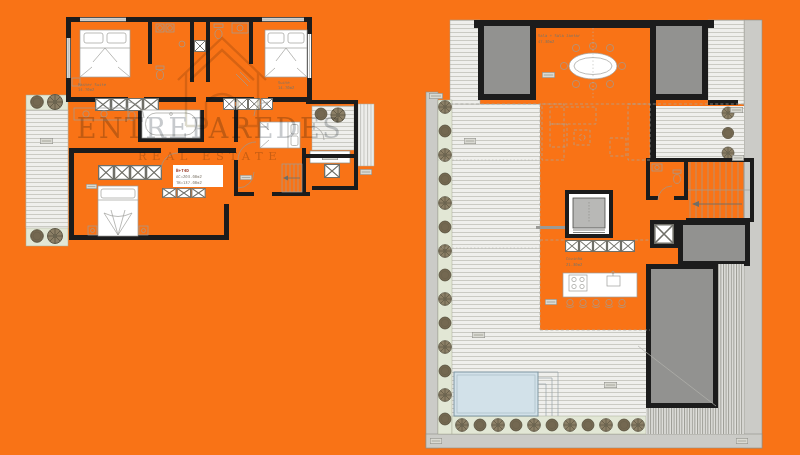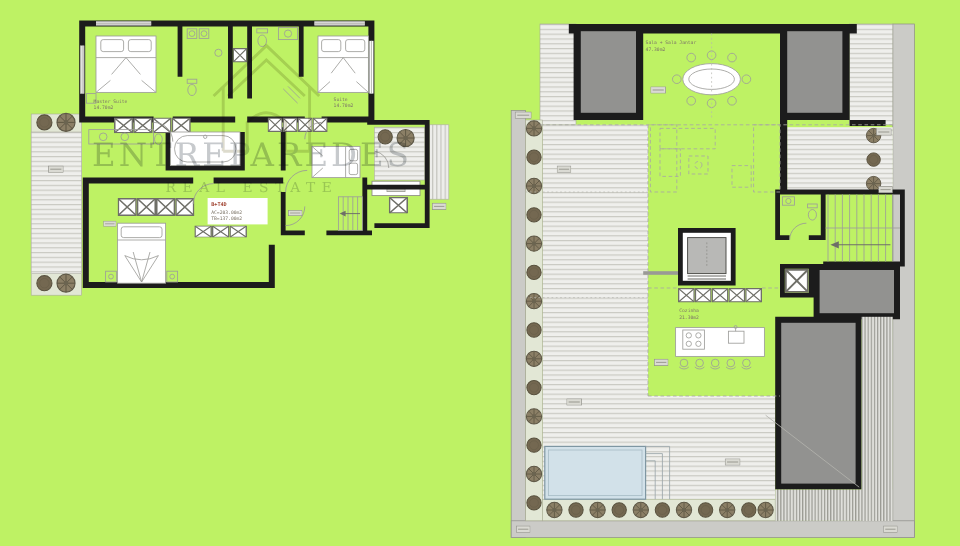--- a/index.html
+++ b/index.html
@@ -1,16 +1,16 @@
 <!DOCTYPE html>
 <html><head>
 <meta charset="utf-8">
 <style>
   html,body{margin:0;padding:0;background:#ffffff;font-family:"Liberation Sans",sans-serif;}
-  #stage{position:relative;width:800px;height:455px;background:#bef264;overflow:hidden;}
+  #stage{position:relative;width:800px;height:455px;background:#f97316;overflow:hidden;}
   .plan{position:absolute;}
   .w{fill:#1c1c1c;}
   .gf{fill:#929290;stroke:none;}
   .fn{fill:#ffffff;stroke:#9d9d9a;stroke-width:.7;}
   .fo{fill:none;stroke:#9d9d9a;stroke-width:.7;}
   .dash{fill:none;stroke:#a8a8a2;stroke-width:.7;stroke-dasharray:3 2.2;}
   .dot{fill:none;stroke:#b6b6b0;stroke-width:.6;stroke-dasharray:1.4 2.2;}
   .txt{font:3.9px "DejaVu Sans Mono",monospace;fill:#7d7568;}
   .red{font:700 4.3px "DejaVu Sans Mono",monospace;fill:#9e3f2c;}
   .arc{fill:none;stroke:#9a9a96;stroke-width:.7;}

